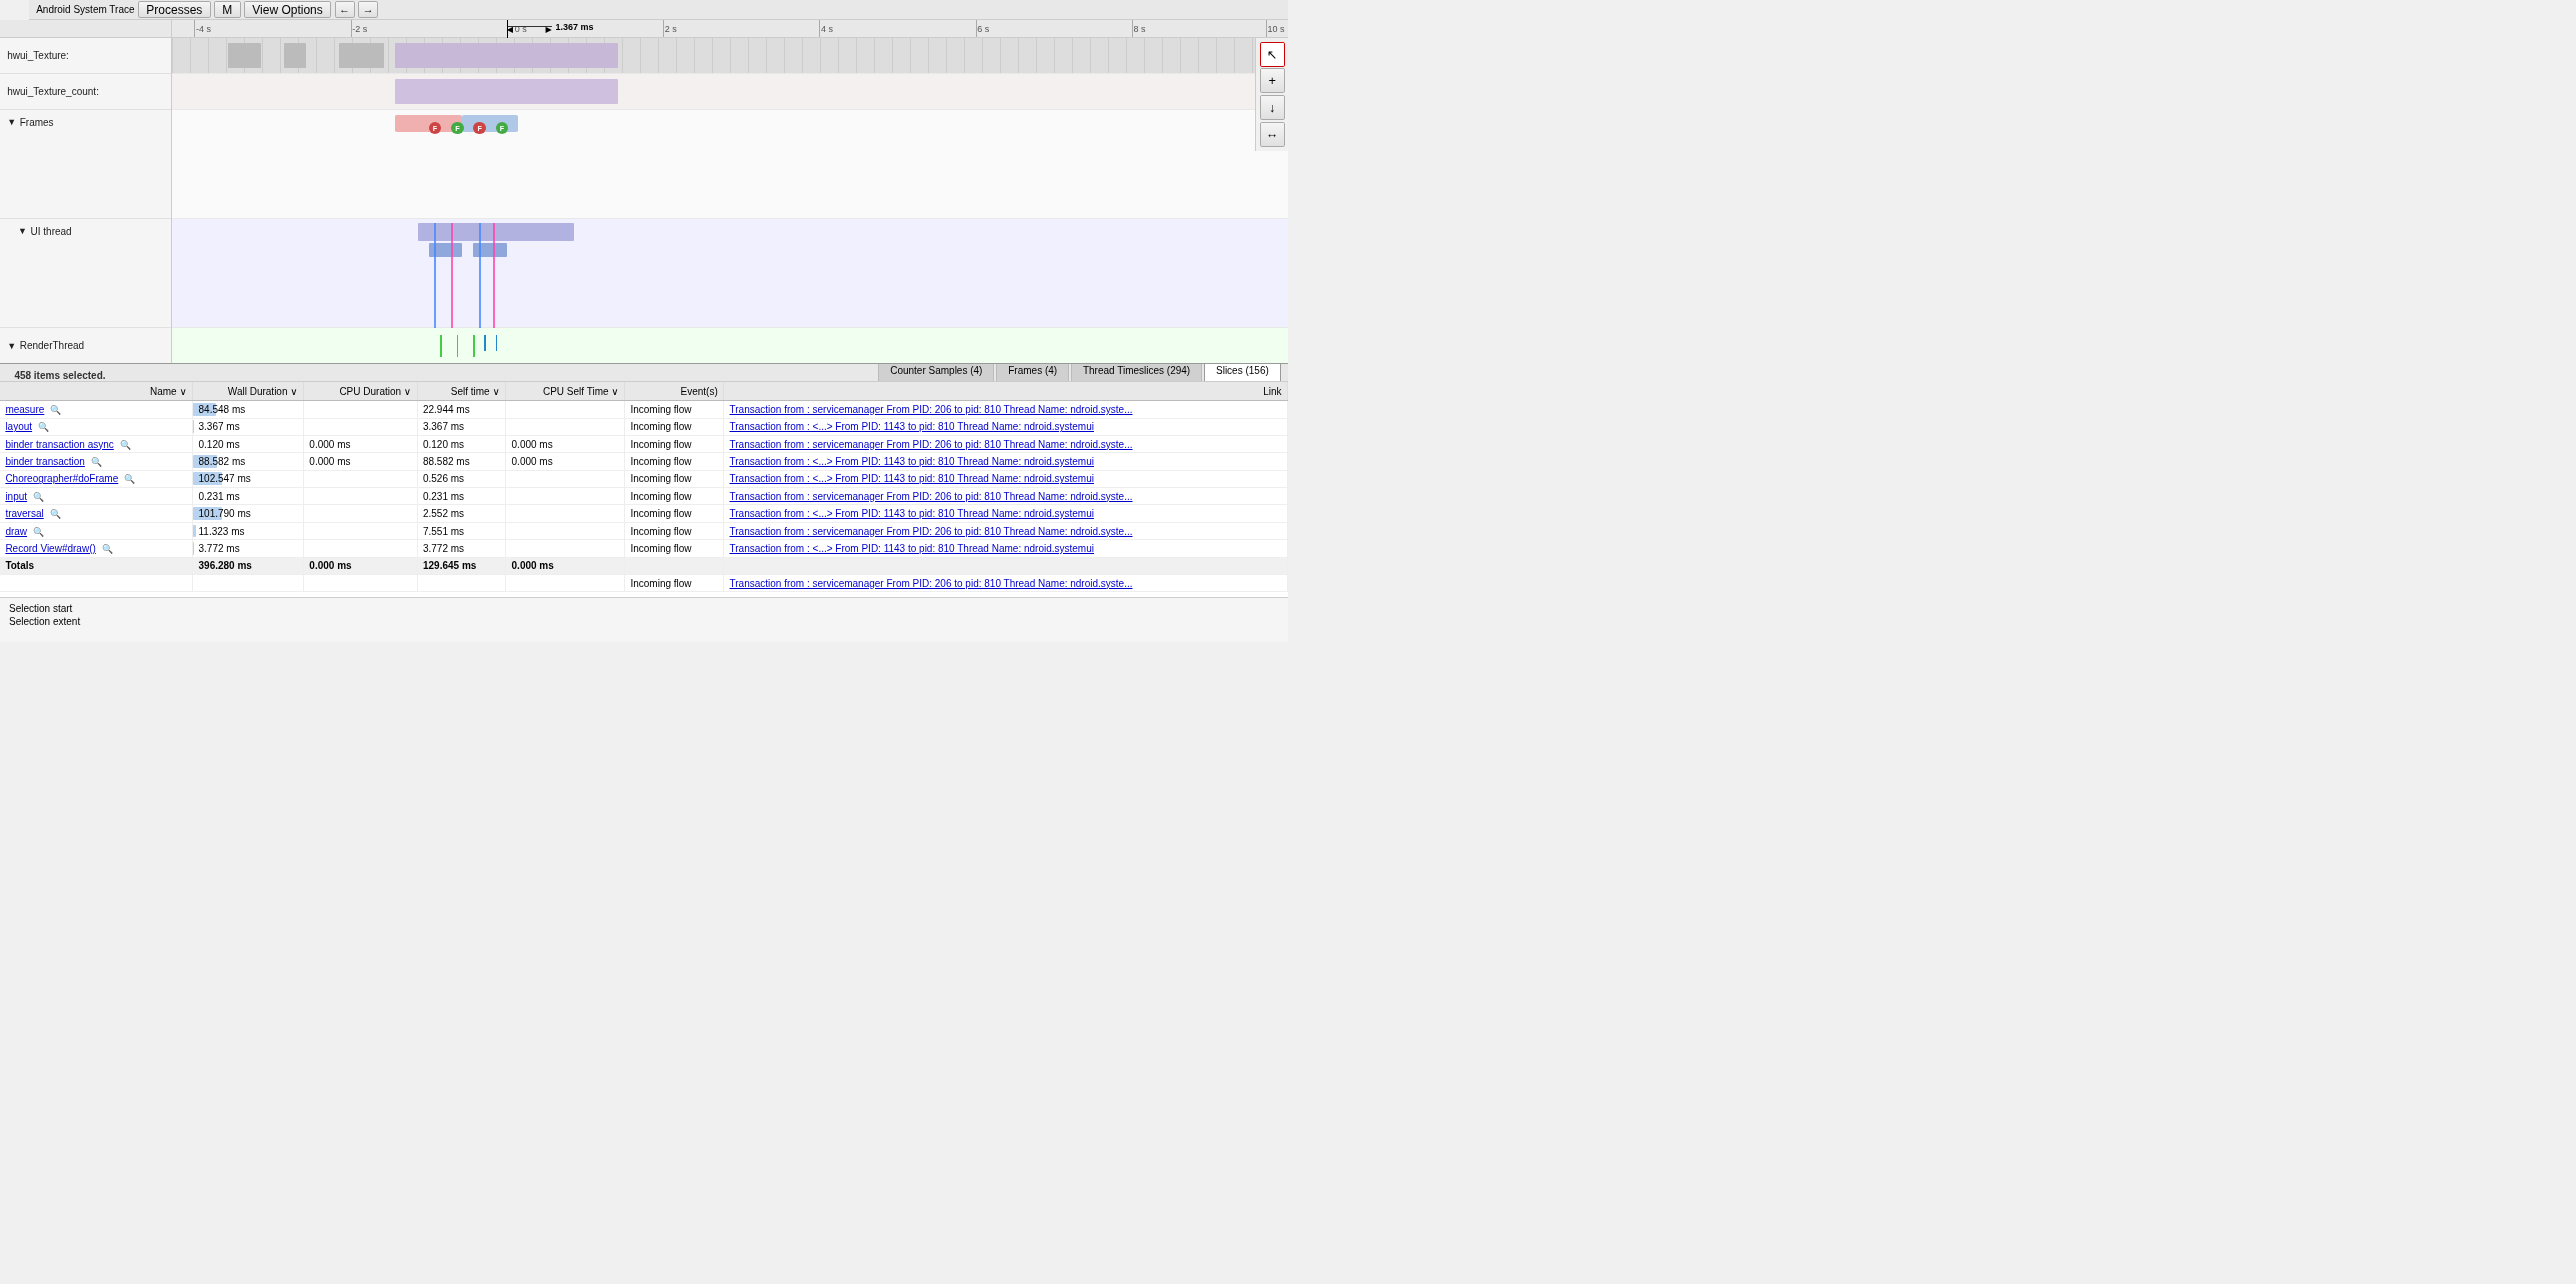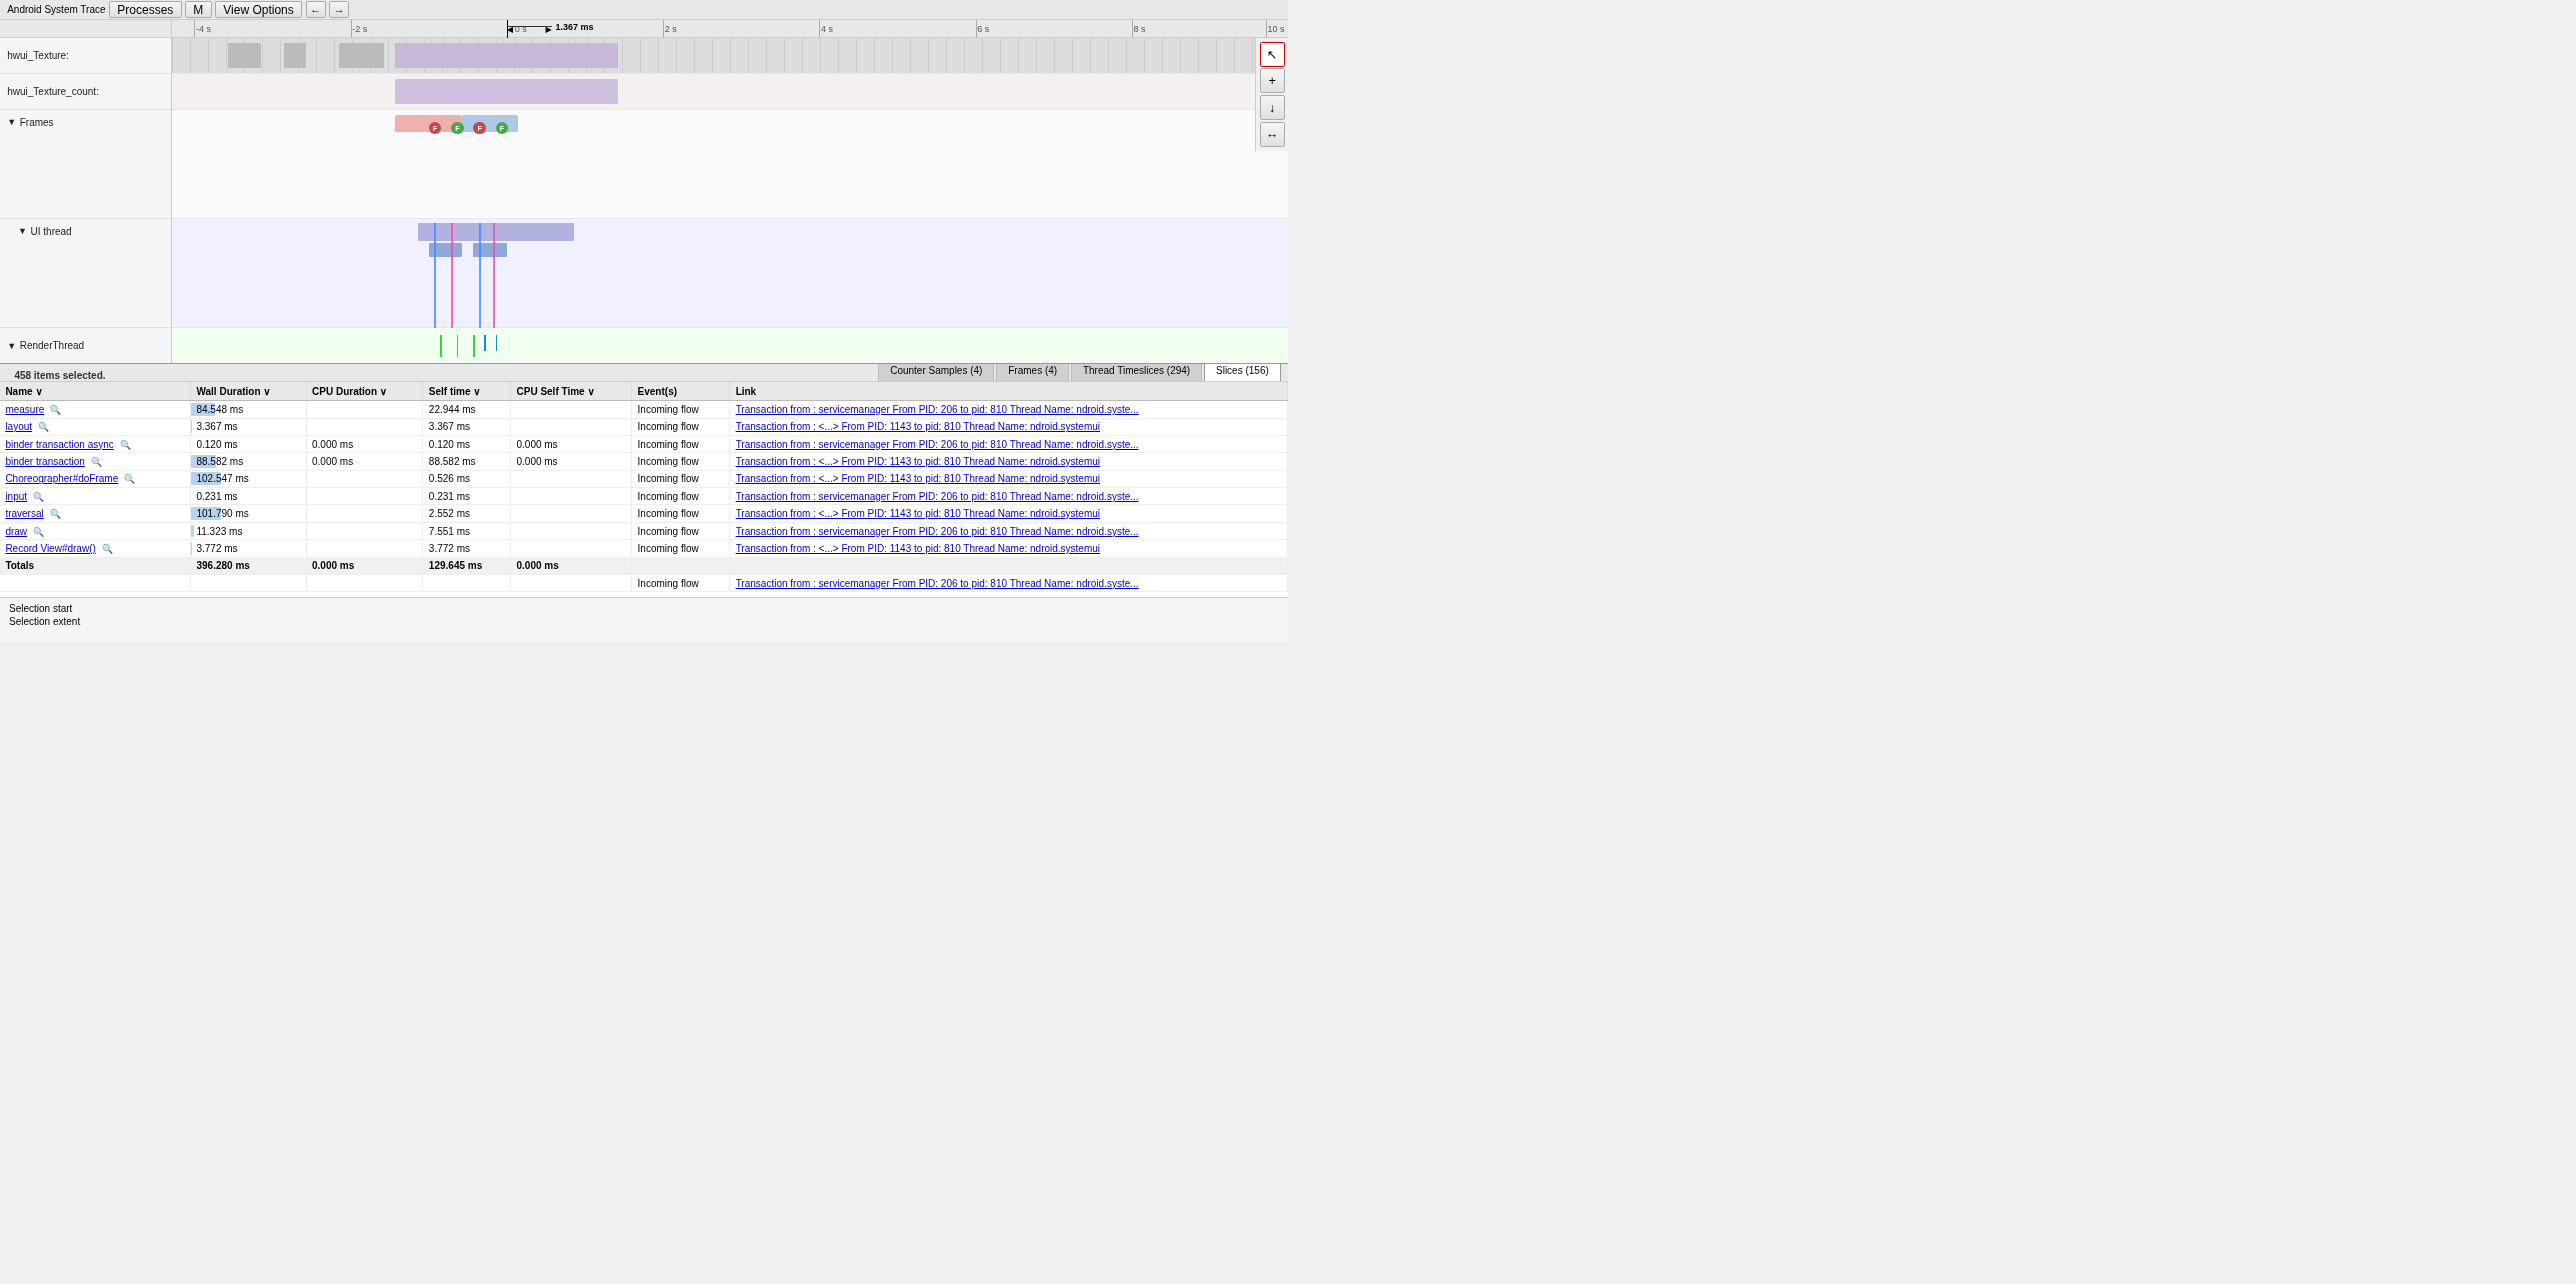--- a/index.html
+++ b/index.html
@@ -2,21 +2,21 @@
 <html style="font-size:14.5px"><head>
   <meta charset="utf-8">
   <style>
     * { box-sizing: border-box; margin: 0; padding: 0; }
     body { font-family: -apple-system, BlinkMacSystemFont, 'Segoe UI', Arial, sans-serif; font-size: 10px; background: #f0f0f0; overflow: hidden; width: 1288px; height: 642px; }
 
     
     #toolbar {
       display: flex; align-items: center; height: 20px;
       background: #e8e8e8; border-bottom: 0.9px solid #ccc;
-      padding: 0 7.2px; gap: 3.6px;
+      padding: 0 7.2px; gap: 3.6px; margin-left: 29px;
     }
     #toolbar button {
       font-size: 12px; padding: 0.9px 7.2px; border: 0.9px solid #aaa;
       background: linear-gradient(to bottom, #f5f5f5, #e0e0e0);
       cursor: pointer; border-radius: 1.8px; height: 16.3px;
     }
     #toolbar .nav-btn { width: 20px; padding: 0; text-align: center; font-size: 11px; }
 
     
     #main-container { display: flex; flex-direction: column; height: calc(642px - 20px); }
@@ -123,22 +123,22 @@
       flex: 1; display: flex; align-items: center; padding: 0 7.2px;
       font-size: 10px; color: #333; gap: 11px;
     }
     .sel-count { font-weight: bold; }
 
     
     #data-table { flex: 1; overflow-y: auto; overflow-x: auto; }
     table { width: 100%; border-collapse: collapse; font-size: 10px; }
     thead tr { background: #e8e8e8; }
     thead th {
-      padding: 3.6px 5.4px; text-align: left; border-bottom: 0.9px solid #bbb;
-      border-right: 0.9px solid #ddd; white-space: nowrap; font-weight: bold;
+      padding: 3.6px 5.4px; text-align: right; border-bottom: 0.9px solid #bbb;
+      border-right: 0.9px solid #ddd; white-space: nowrap; font-weight: normal;
       cursor: pointer; user-select: none;
     }
     tbody tr { border-bottom: 0.9px solid #eee; }
     tbody td { padding: 2.7px 5.4px; border-right: 0.9px solid #eee; white-space: nowrap; }
     .link-cell { color: #0000cc; text-decoration: underline; cursor: pointer; }
     .name-cell { color: #0000cc; text-decoration: underline; cursor: pointer; }
     .bar-cell { position: relative; }
     .duration-bar {
       position: absolute; left: 0; top: 1.8px; bottom: 1.8px;
       background: #4a90d9; opacity: 0.4; border-radius: 0.9px;

